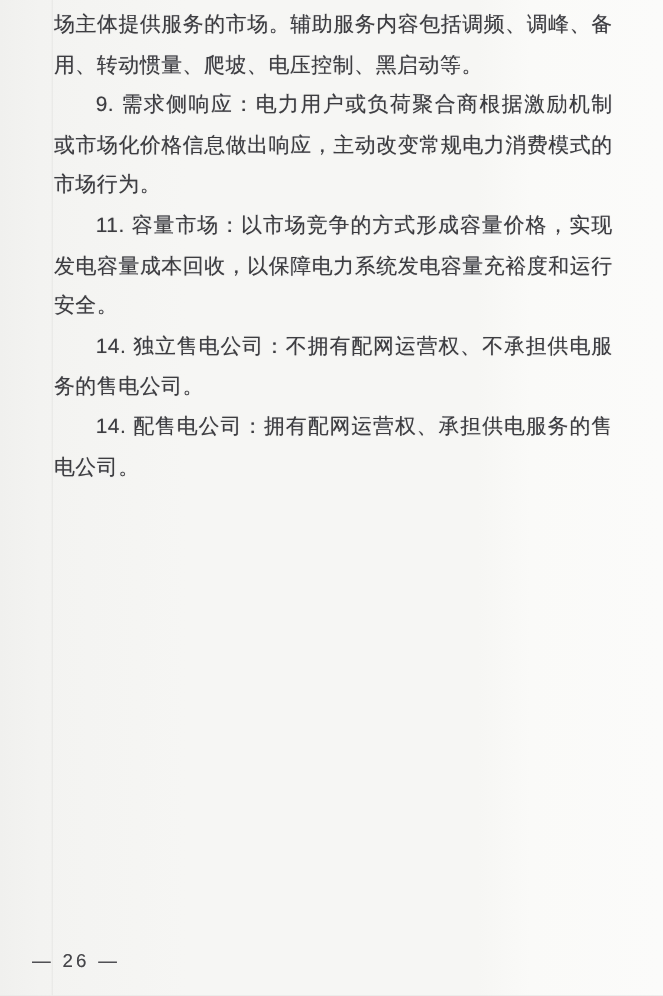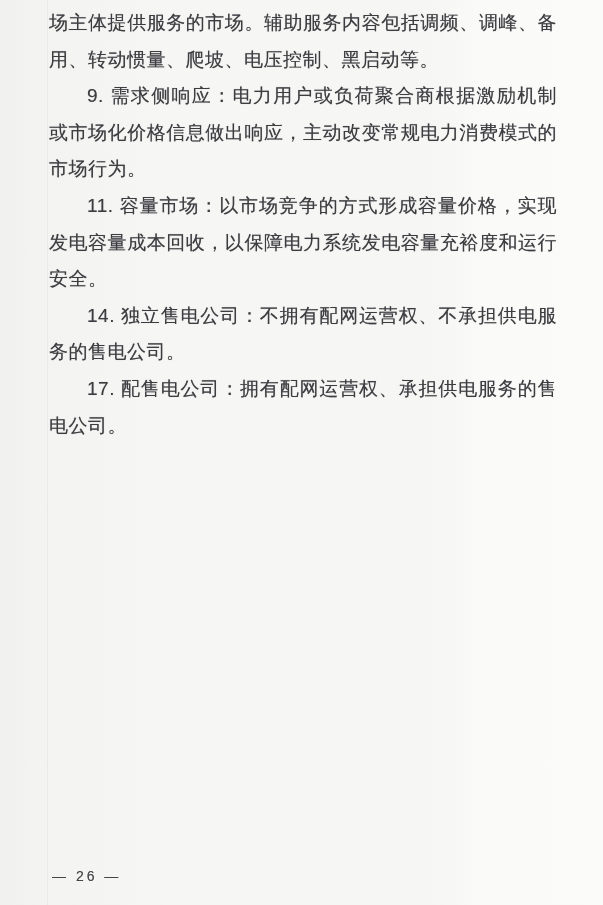--- a/index.html
+++ b/index.html
@@ -46,36 +46,36 @@
     text-align-last: left;
     text-justify: inter-ideograph;
     
     text-shadow: 0 0 0.7px rgba(70,70,76,0.55);
   }
   .textblock p.indent {
     text-indent: 2em;
   }
   .footer {
     position: absolute;
-    left: 52px;
+    left: 29px;
     bottom: 21px;
-    font-size: 14px;
+    font-size: 17px;
     letter-spacing: 3px;
     color: #46464a;
     text-shadow: 0 0 0.6px rgba(70,70,76,0.5);
   }
 </style>
 </head>
 <body>
 
 <div class="page">
   <div class="crease"></div>
 
   <div class="textblock">
     <p>场主体提供服务的市场。辅助服务内容包括调频、调峰、备用、转动惯量、爬坡、电压控制、黑启动等。</p>
     <p class="indent">9. 需求侧响应：电力用户或负荷聚合商根据激励机制或市场化价格信息做出响应，主动改变常规电力消费模式的市场行为。</p>
     <p class="indent">11. 容量市场：以市场竞争的方式形成容量价格，实现发电容量成本回收，以保障电力系统发电容量充裕度和运行安全。</p>
     <p class="indent">14. 独立售电公司：不拥有配网运营权、不承担供电服务的售电公司。</p>
-    <p class="indent">17. 配售电公司：拥有配网运营权、承担供电服务的售电公司。</p>
+    <p class="indent">14. 配售电公司：拥有配网运营权、承担供电服务的售电公司。</p>
   </div>
 
   <div class="footer">— 26 —</div>
 </div>
 
 </body></html>

